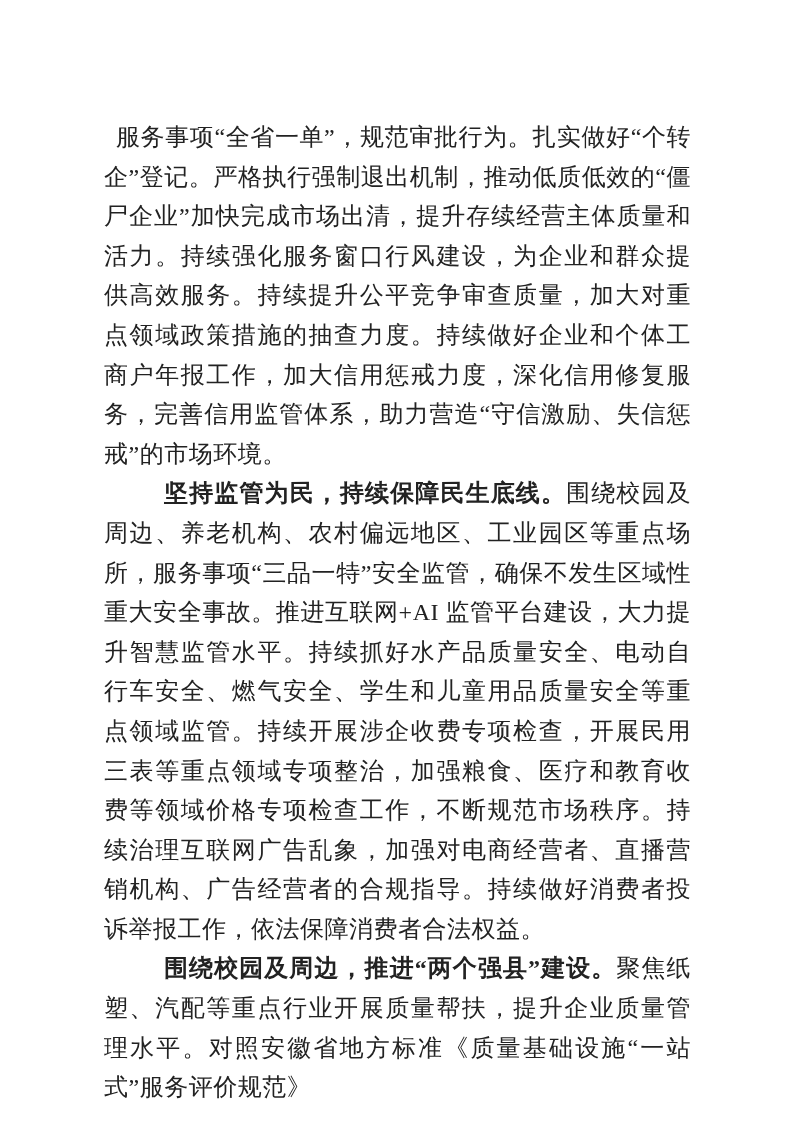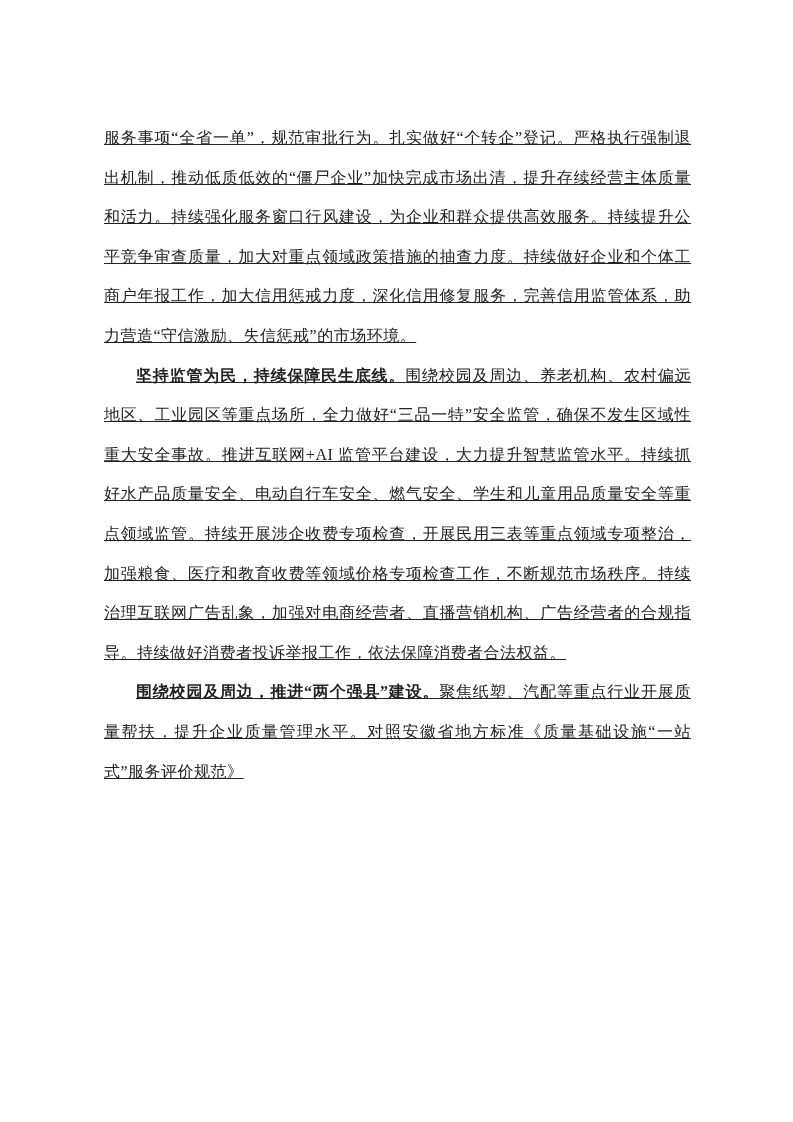--- a/index.html
+++ b/index.html
@@ -13,41 +13,41 @@
     height: 1122px;
     background: #ffffff;
     overflow: hidden;
   }
   .text-block {
     position: absolute;
     left: 104px;
     top: 118px;
     width: 587px;
     font-family: "Liberation Serif", serif;
-    font-size: 16px;
+    font-size: 24px;
     line-height: 39.6px;
     color: #222222;
     text-align: justify;
     text-justify: inter-ideograph;
     letter-spacing: 0.5px;
-    text-decoration: underline;
   }
   .para {
     margin: 0;
     padding: 0;
   }
   .para.indent {
     text-indent: 2em;
   }
   .lead {
     font-weight: bold;
+    margin-left: 12px;
   }
 </style>
 </head>
 <body>
 
 <div class="page">
   <div class="text-block">
     <p class="para"><span class="lead"></span><span>服务事项“全省一单”，规范审批行为。扎实做好“个转企”登记。严格执行强制退出机制，推动低质低效的“僵尸企业”加快完成市场出清，提升存续经营主体质量和活力。持续强化服务窗口行风建设，为企业和群众提供高效服务。持续提升公平竞争审查质量，加大对重点领域政策措施的抽查力度。持续做好企业和个体工商户年报工作，加大信用惩戒力度，深化信用修复服务，完善信用监管体系，助力营造“守信激励、失信惩戒”的市场环境。</span></p>
-    <p class="para indent"><span class="lead">坚持监管为民，持续保障民生底线。</span><span>围绕校园及周边、养老机构、农村偏远地区、工业园区等重点场所，全力做好“三品一特”安全监管，确保不发生区域性重大安全事故。推进互联网+AI 监管平台建设，大力提升智慧监管水平。持续抓好水产品质量安全、电动自行车安全、燃气安全、学生和儿童用品质量安全等重点领域监管。持续开展涉企收费专项检查，开展民用三表等重点领域专项整治，加强粮食、医疗和教育收费等领域价格专项检查工作，不断规范市场秩序。持续治理互联网广告乱象，加强对电商经营者、直播营销机构、广告经营者的合规指导。持续做好消费者投诉举报工作，依法保障消费者合法权益。</span></p>
+    <p class="para indent"><span class="lead">坚持监管为民，持续保障民生底线。</span><span>围绕校园及周边、养老机构、农村偏远地区、工业园区等重点场所，服务事项“三品一特”安全监管，确保不发生区域性重大安全事故。推进互联网+AI 监管平台建设，大力提升智慧监管水平。持续抓好水产品质量安全、电动自行车安全、燃气安全、学生和儿童用品质量安全等重点领域监管。持续开展涉企收费专项检查，开展民用三表等重点领域专项整治，加强粮食、医疗和教育收费等领域价格专项检查工作，不断规范市场秩序。持续治理互联网广告乱象，加强对电商经营者、直播营销机构、广告经营者的合规指导。持续做好消费者投诉举报工作，依法保障消费者合法权益。</span></p>
     <p class="para indent"><span class="lead">围绕校园及周边，推进“两个强县”建设。</span><span>聚焦纸塑、汽配等重点行业开展质量帮扶，提升企业质量管理水平。对照安徽省地方标准《质量基础设施“一站式”服务评价规范》</span></p>
   </div>
 </div>
 
 </body></html>

